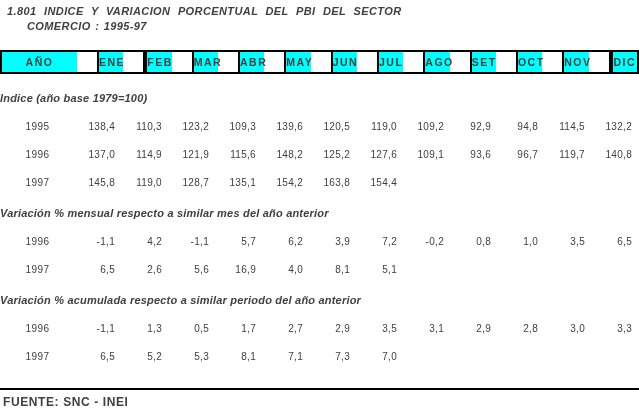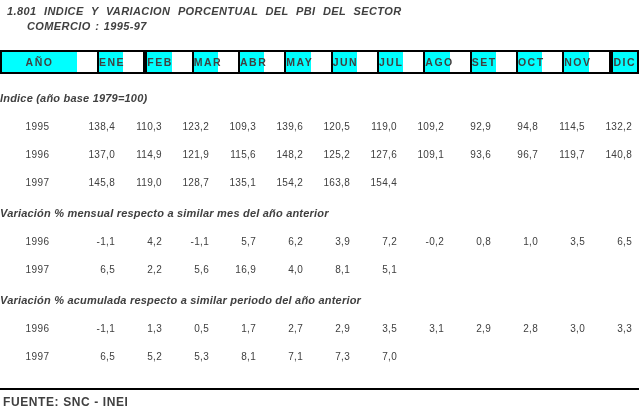--- a/index.html
+++ b/index.html
@@ -142,21 +142,21 @@
           <div class="cell value-cell">7,2</div>
           <div class="cell value-cell">-0,2</div>
           <div class="cell value-cell">0,8</div>
           <div class="cell value-cell">1,0</div>
           <div class="cell value-cell">3,5</div>
           <div class="cell value-cell">6,5</div>
         </div>
         <div class="data-row">
           <div class="cell year-col year-cell">1997</div>
           <div class="cell value-cell">6,5</div>
-          <div class="cell value-cell">2,2</div>
+          <div class="cell value-cell">2,6</div>
           <div class="cell value-cell">5,6</div>
           <div class="cell value-cell">16,9</div>
           <div class="cell value-cell">4,0</div>
           <div class="cell value-cell">8,1</div>
           <div class="cell value-cell">5,1</div>
           <div class="cell value-cell"></div>
           <div class="cell value-cell"></div>
           <div class="cell value-cell"></div>
           <div class="cell value-cell"></div>
           <div class="cell value-cell"></div>

